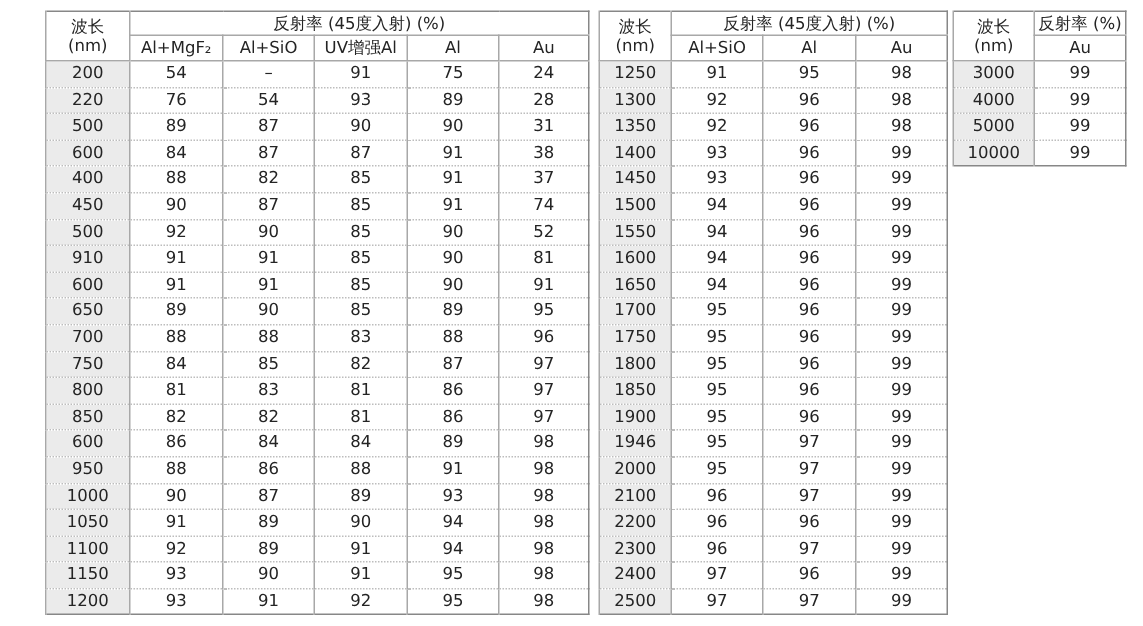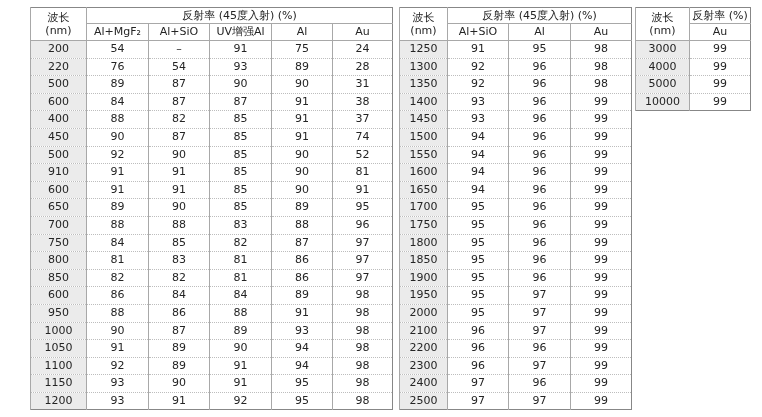--- a/index.html
+++ b/index.html
@@ -344,21 +344,21 @@
             <td>96</td>
             <td>99</td>
           </tr>
           <tr>
             <td class="wl-cell">1900</td>
             <td>95</td>
             <td>96</td>
             <td>99</td>
           </tr>
           <tr>
-            <td class="wl-cell">1950</td>
+            <td class="wl-cell">1946</td>
             <td>95</td>
             <td>97</td>
             <td>99</td>
           </tr>
           <tr>
             <td class="wl-cell">2000</td>
             <td>95</td>
             <td>97</td>
             <td>99</td>
           </tr>

